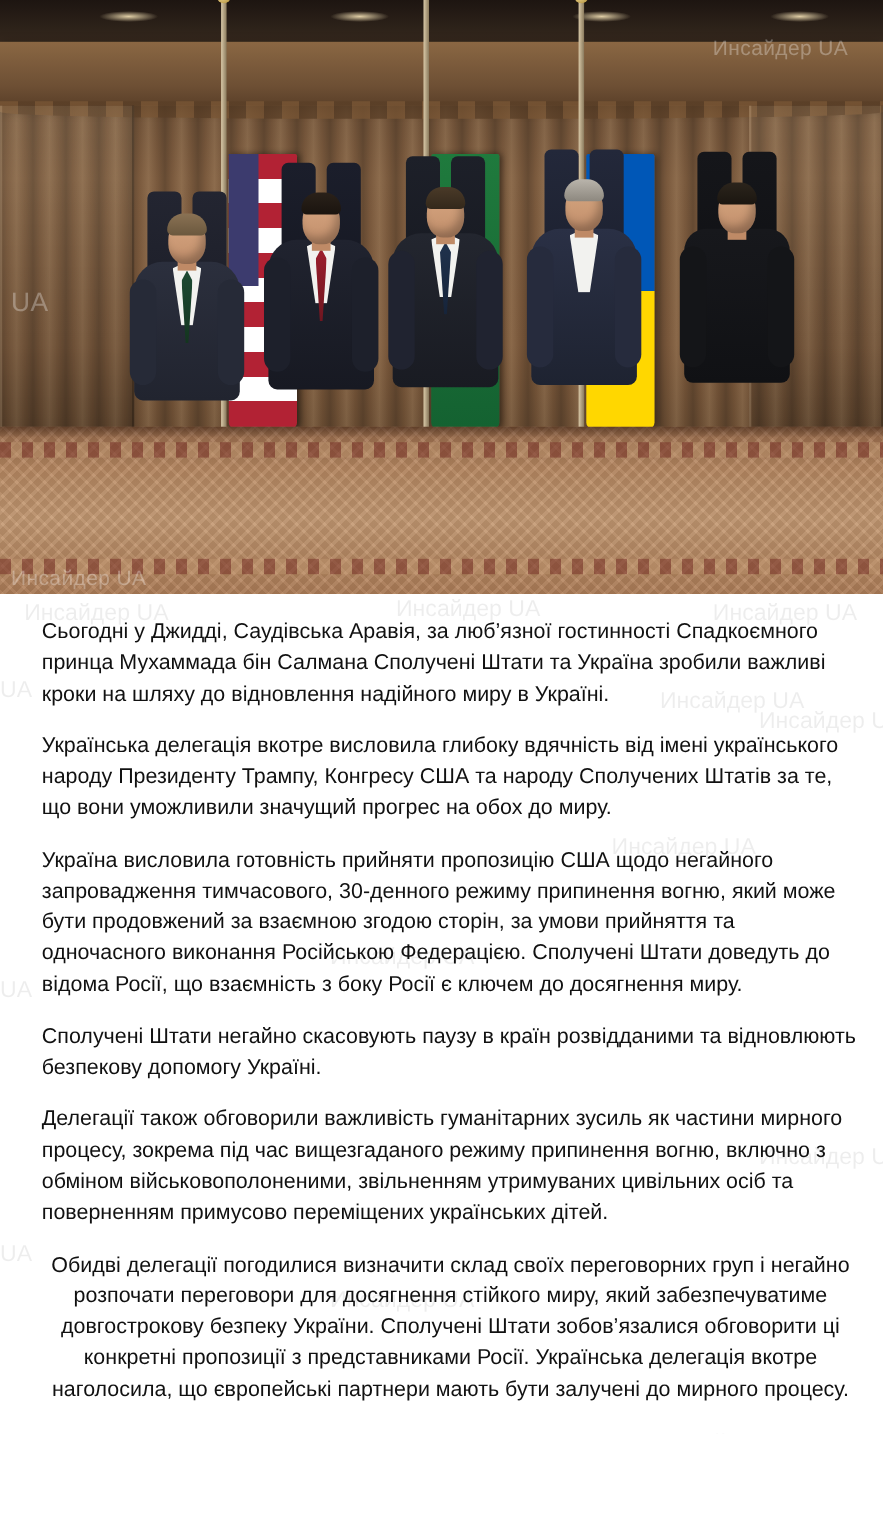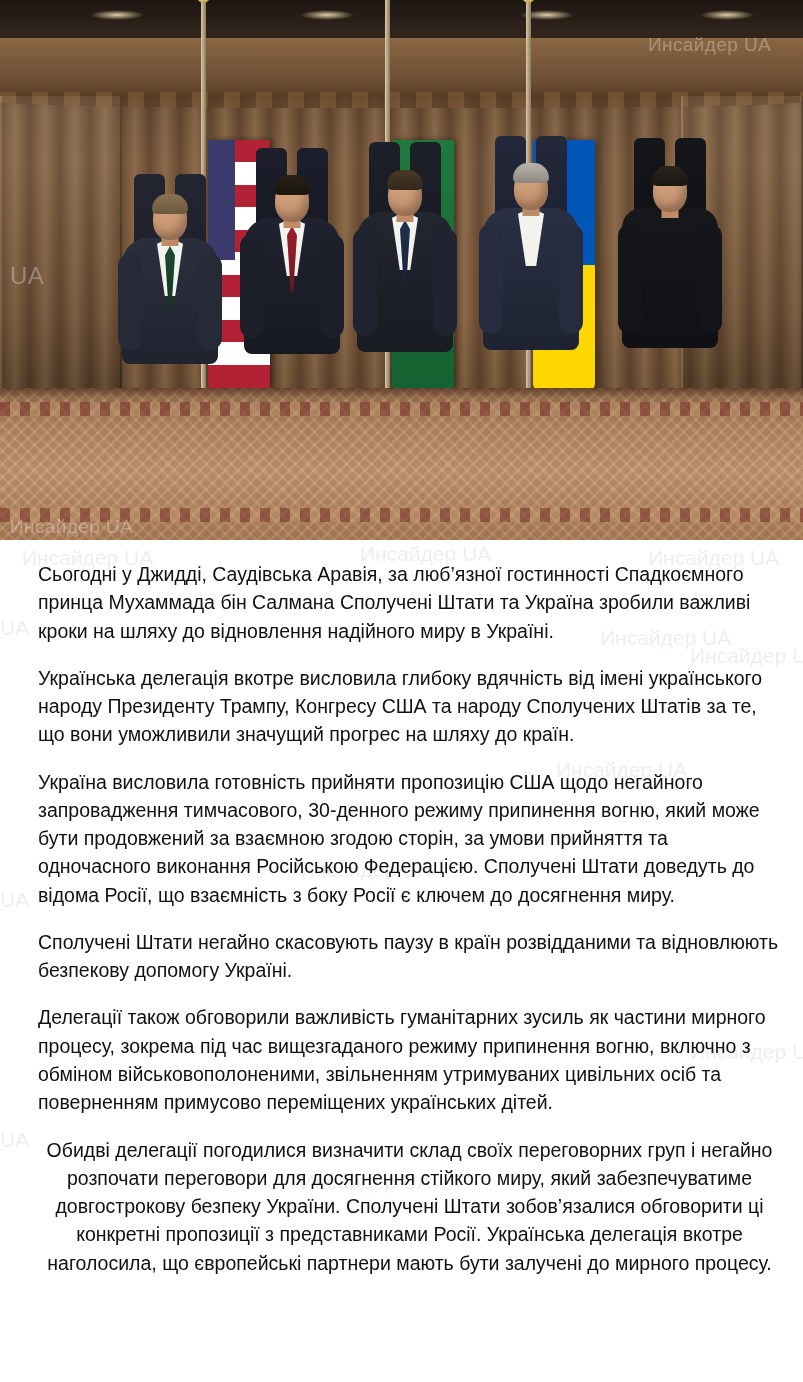--- a/index.html
+++ b/index.html
@@ -418,20 +418,20 @@
     <span class="wm-doc" style="left:556px; top:218px;">Инсайдер UA</span>
     <span class="wm-doc" style="left:300px; top:318px;">Инсайдер UA</span>
     <span class="wm-doc" style="left:0px; top:348px;">UA</span>
     <span class="wm-doc" style="left:690px; top:500px;">Инсайдер UA</span>
     <span class="wm-doc" style="left:0px; top:588px;">UA</span>
     <span class="wm-doc" style="left:300px; top:630px;">Инсайдер UA</span>
     <span class="wm-doc" style="left:600px; top:760px;">Инсайдер UA</span>
     <span class="wm-doc" style="left:30px; top:800px;">Инсайдер UA</span>
 
     <p>Сьогодні у Джидді, Саудівська Аравія, за люб’язної гостинності Спадкоємного принца Мухаммада бін Салмана Сполучені Штати та Україна зробили важливі кроки на шляху до відновлення надійного миру в Україні.</p>
-    <p>Українська делегація вкотре висловила глибоку вдячність від імені українського народу Президенту Трампу, Конгресу США та народу Сполучених Штатів за те, що вони уможливили значущий прогрес на шляху до країн.</p>
+    <p>Українська делегація вкотре висловила глибоку вдячність від імені українського народу Президенту Трампу, Конгресу США та народу Сполучених Штатів за те, що вони уможливили значущий прогрес на обох до миру.</p>
     <p>Україна висловила готовність прийняти пропозицію США щодо негайного запровадження тимчасового, 30-денного режиму припинення вогню, який може бути продовжений за взаємною згодою сторін, за умови прийняття та одночасного виконання Російською Федерацією. Сполучені Штати доведуть до відома Росії, що взаємність з боку Росії є ключем до досягнення миру.</p>
     <p>Сполучені Штати негайно скасовують паузу в країн розвідданими та відновлюють безпекову допомогу Україні.</p>
     <p>Делегації також обговорили важливість гуманітарних зусиль як частини мирного процесу, зокрема під час вищезгаданого режиму припинення вогню, включно з обміном військовополоненими, звільненням утримуваних цивільних осіб та поверненням примусово переміщених українських дітей.</p>
     <p>Обидві делегації погодилися визначити склад своїх переговорних груп і негайно розпочати переговори для досягнення стійкого миру, який забезпечуватиме довгострокову безпеку України. Сполучені Штати зобов’язалися обговорити ці конкретні пропозиції з представниками Росії. Українська делегація вкотре наголосила, що європейські партнери мають бути залучені до мирного процесу.</p>
 
   </div>
 </div>
 
 </body></html>

